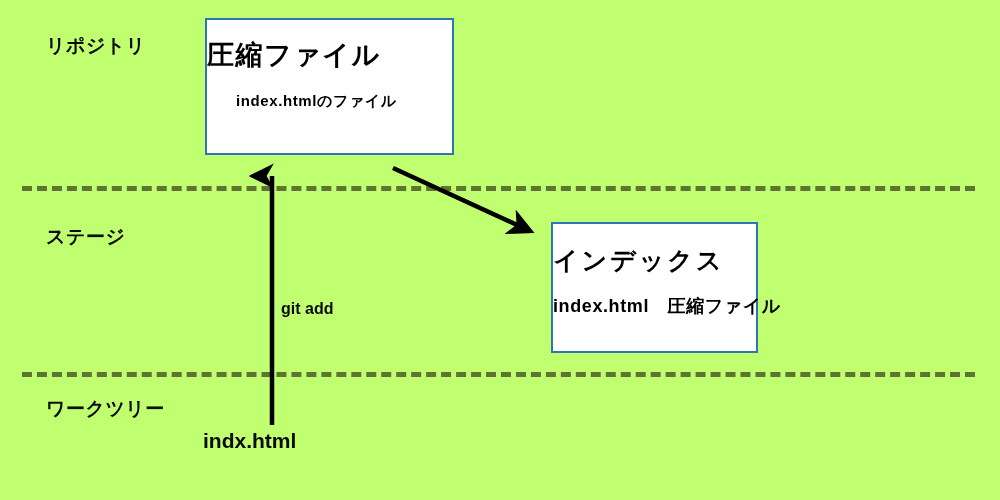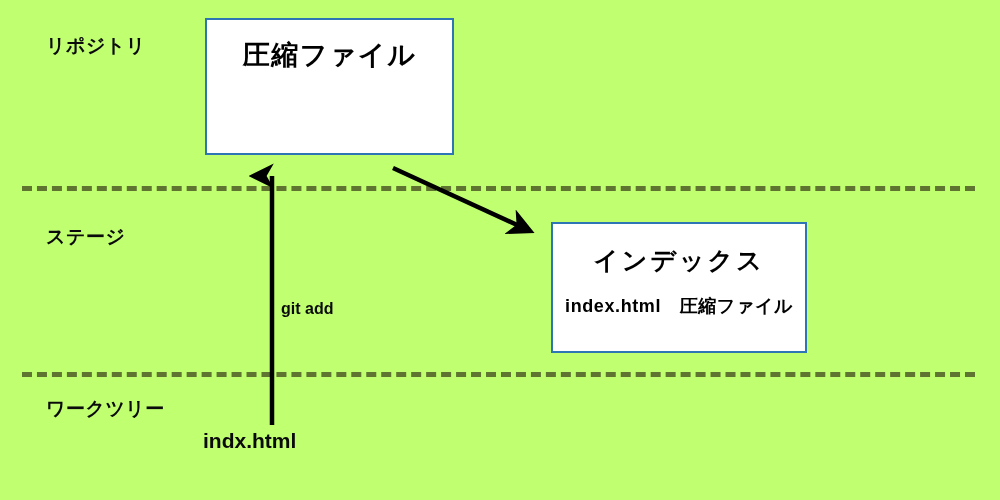--- a/index.html
+++ b/index.html
@@ -46,21 +46,21 @@
   #zone-label-worktree   { left: 46px; top: 396px; }
 
   
   .node-box {
     position: absolute;
     background: #ffffff;
     border: 2px solid #2e75b6;
     box-sizing: border-box;
     display: flex;
     flex-direction: column;
-    align-items: center;
+    align-items: flex-start;
   }
   .node-title {
     font-weight: bold;
     color: #000000;
     white-space: nowrap;
   }
   .node-sub {
     font-weight: bold;
     color: #000000;
     line-height: 1.35;
@@ -82,21 +82,21 @@
     letter-spacing: 0.6px;
     margin-top: 18px;
     align-self: flex-start;
     margin-left: 29px;
     text-align: left;
   }
 
   #box-index {
     left: 551px;
     top: 222px;
-    width: 256px;
+    width: 207px;
     height: 131px;
   }
   #box-index .node-title {
     font-size: 25px;
     letter-spacing: 3px;
     margin-top: 20px;
   }
   #box-index .node-sub {
     font-size: 18px;
     letter-spacing: 0.6px;
@@ -155,20 +155,21 @@
     </defs>
 
     <line x1="272" y1="425" x2="272" y2="176" stroke="#000000" stroke-width="4.5" marker-end="url(#head-up)"></line>
 
     <line x1="393" y1="168" x2="528" y2="230" stroke="#000000" stroke-width="4.5" marker-end="url(#head-diag)"></line>
   </svg>
 
   <div class="node-box" id="box-compressed-file">
     <div class="node-title">圧縮ファイル</div>
     <div class="node-sub">
+      <div>index.htmlのファイル</div>
     </div>
   </div>
 
   <div class="node-box" id="box-index">
     <div class="node-title">インデックス</div>
     <div class="node-sub">index.html　圧縮ファイル</div>
   </div>
 
   <div class="annotation" id="label-git-add">git add</div>
   <div class="annotation" id="label-indx-html">indx.html</div>

